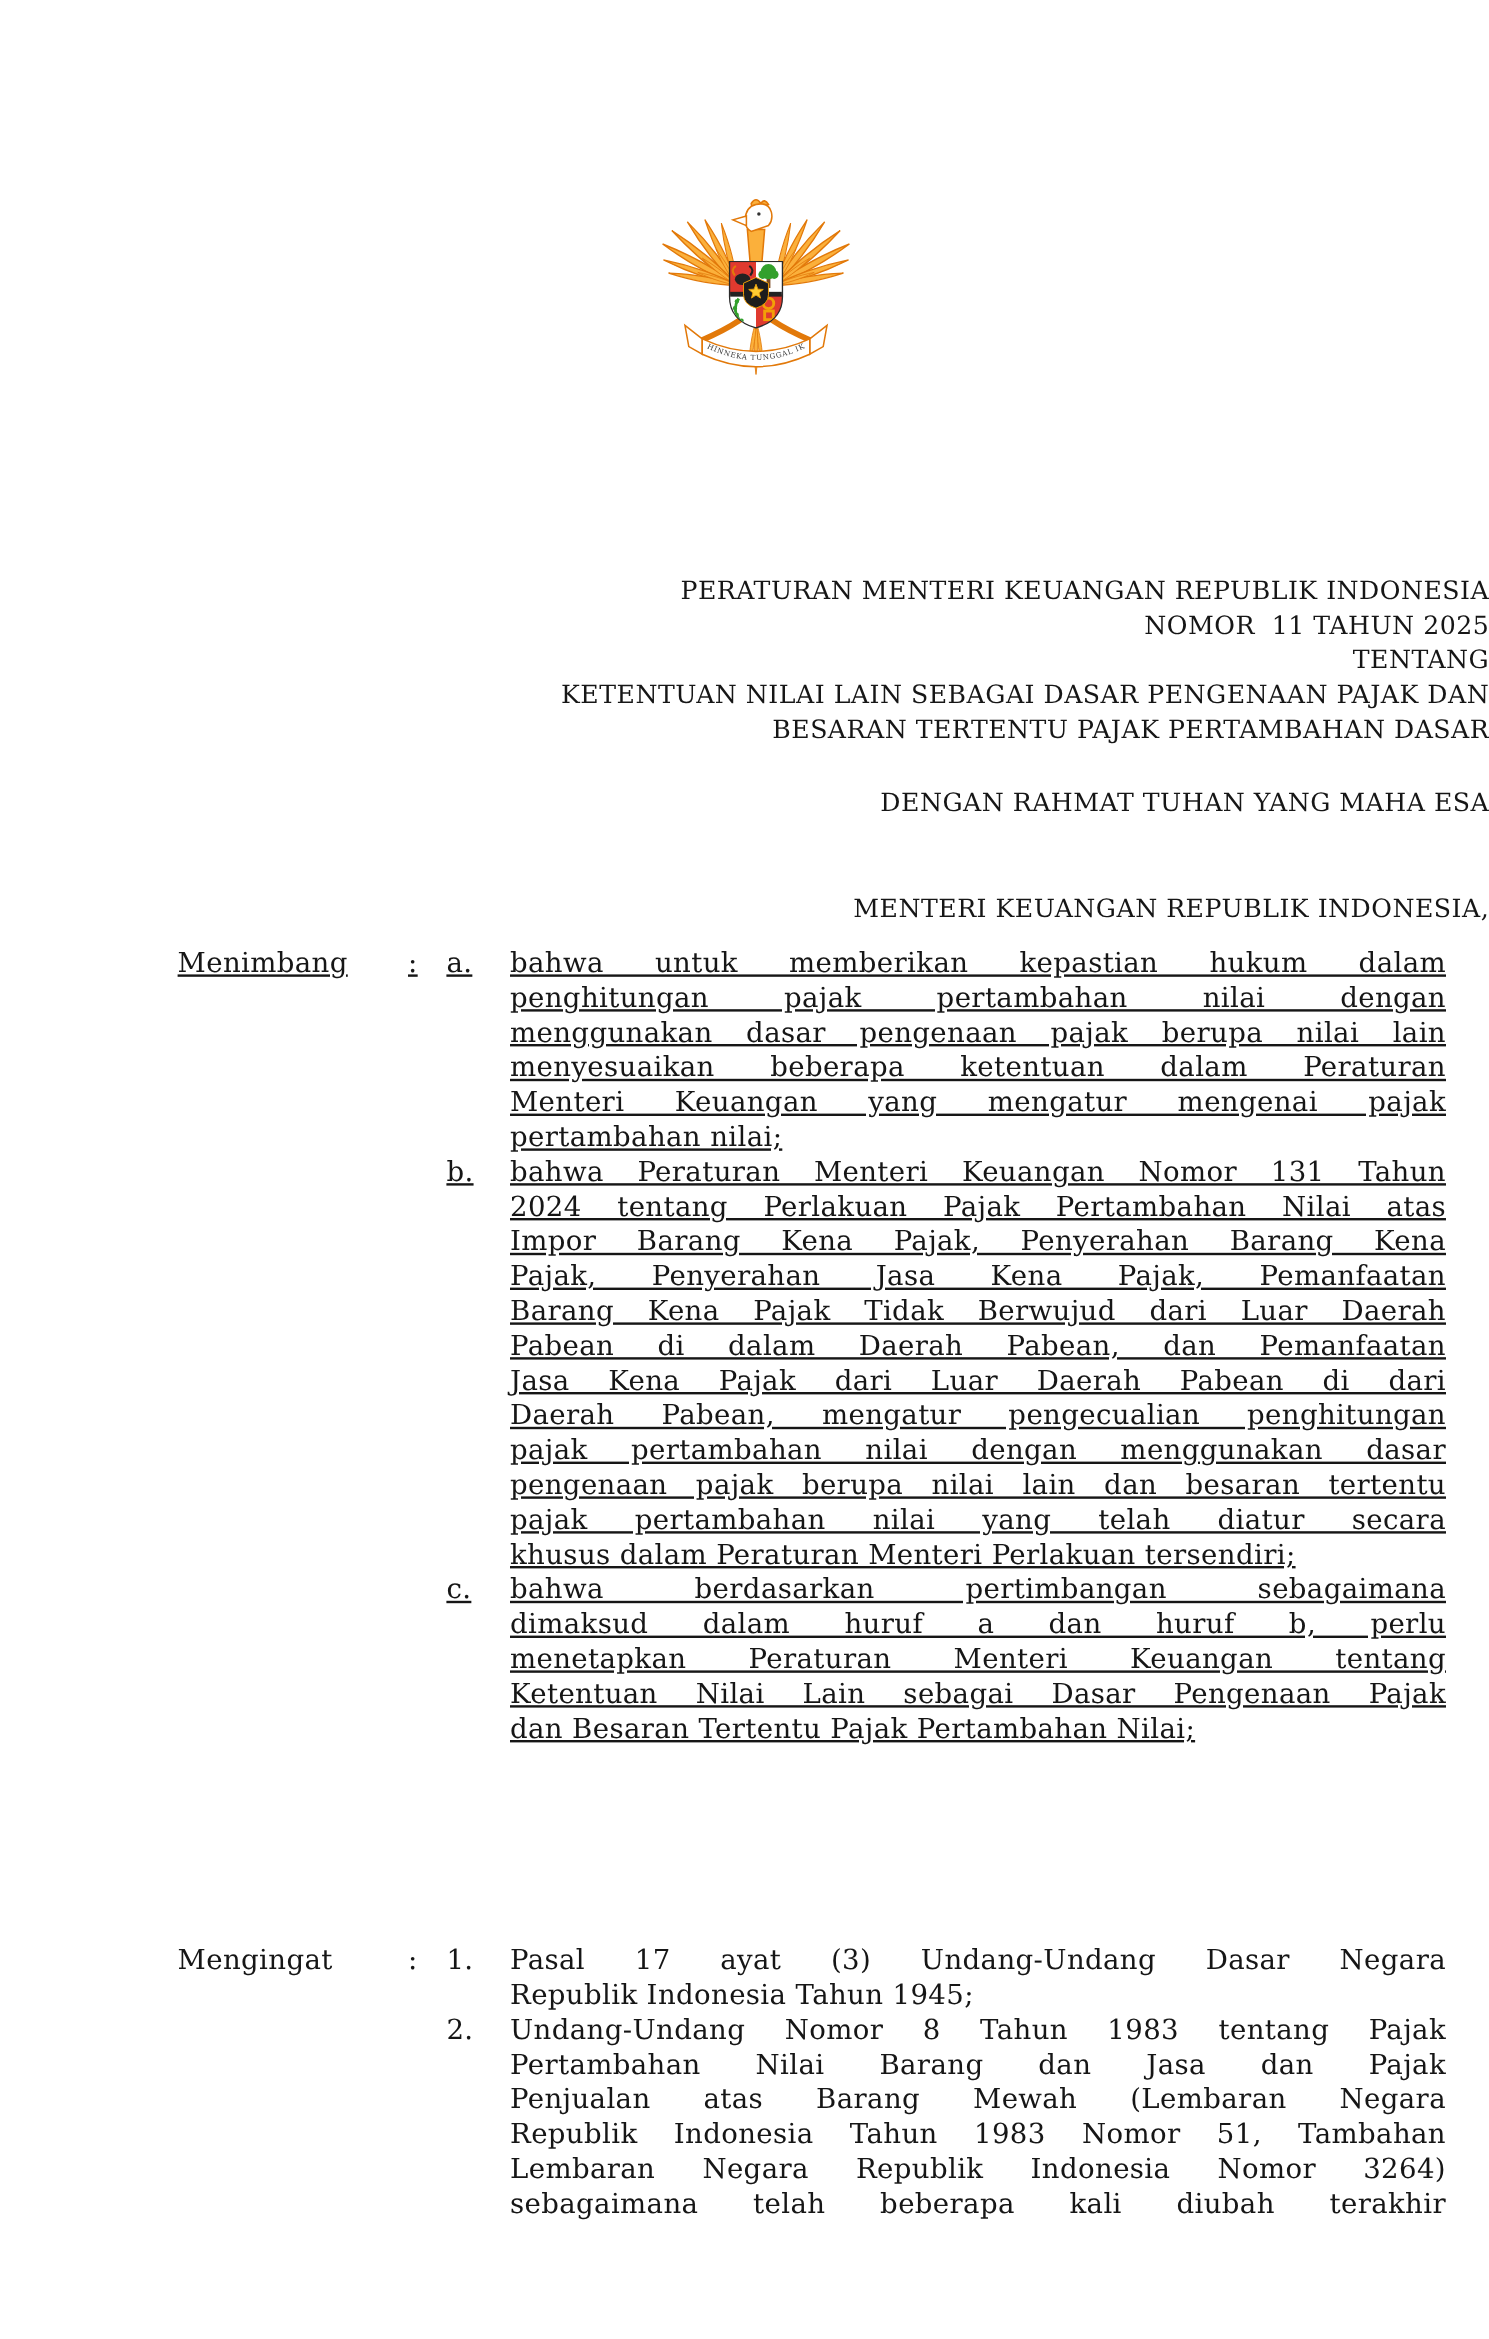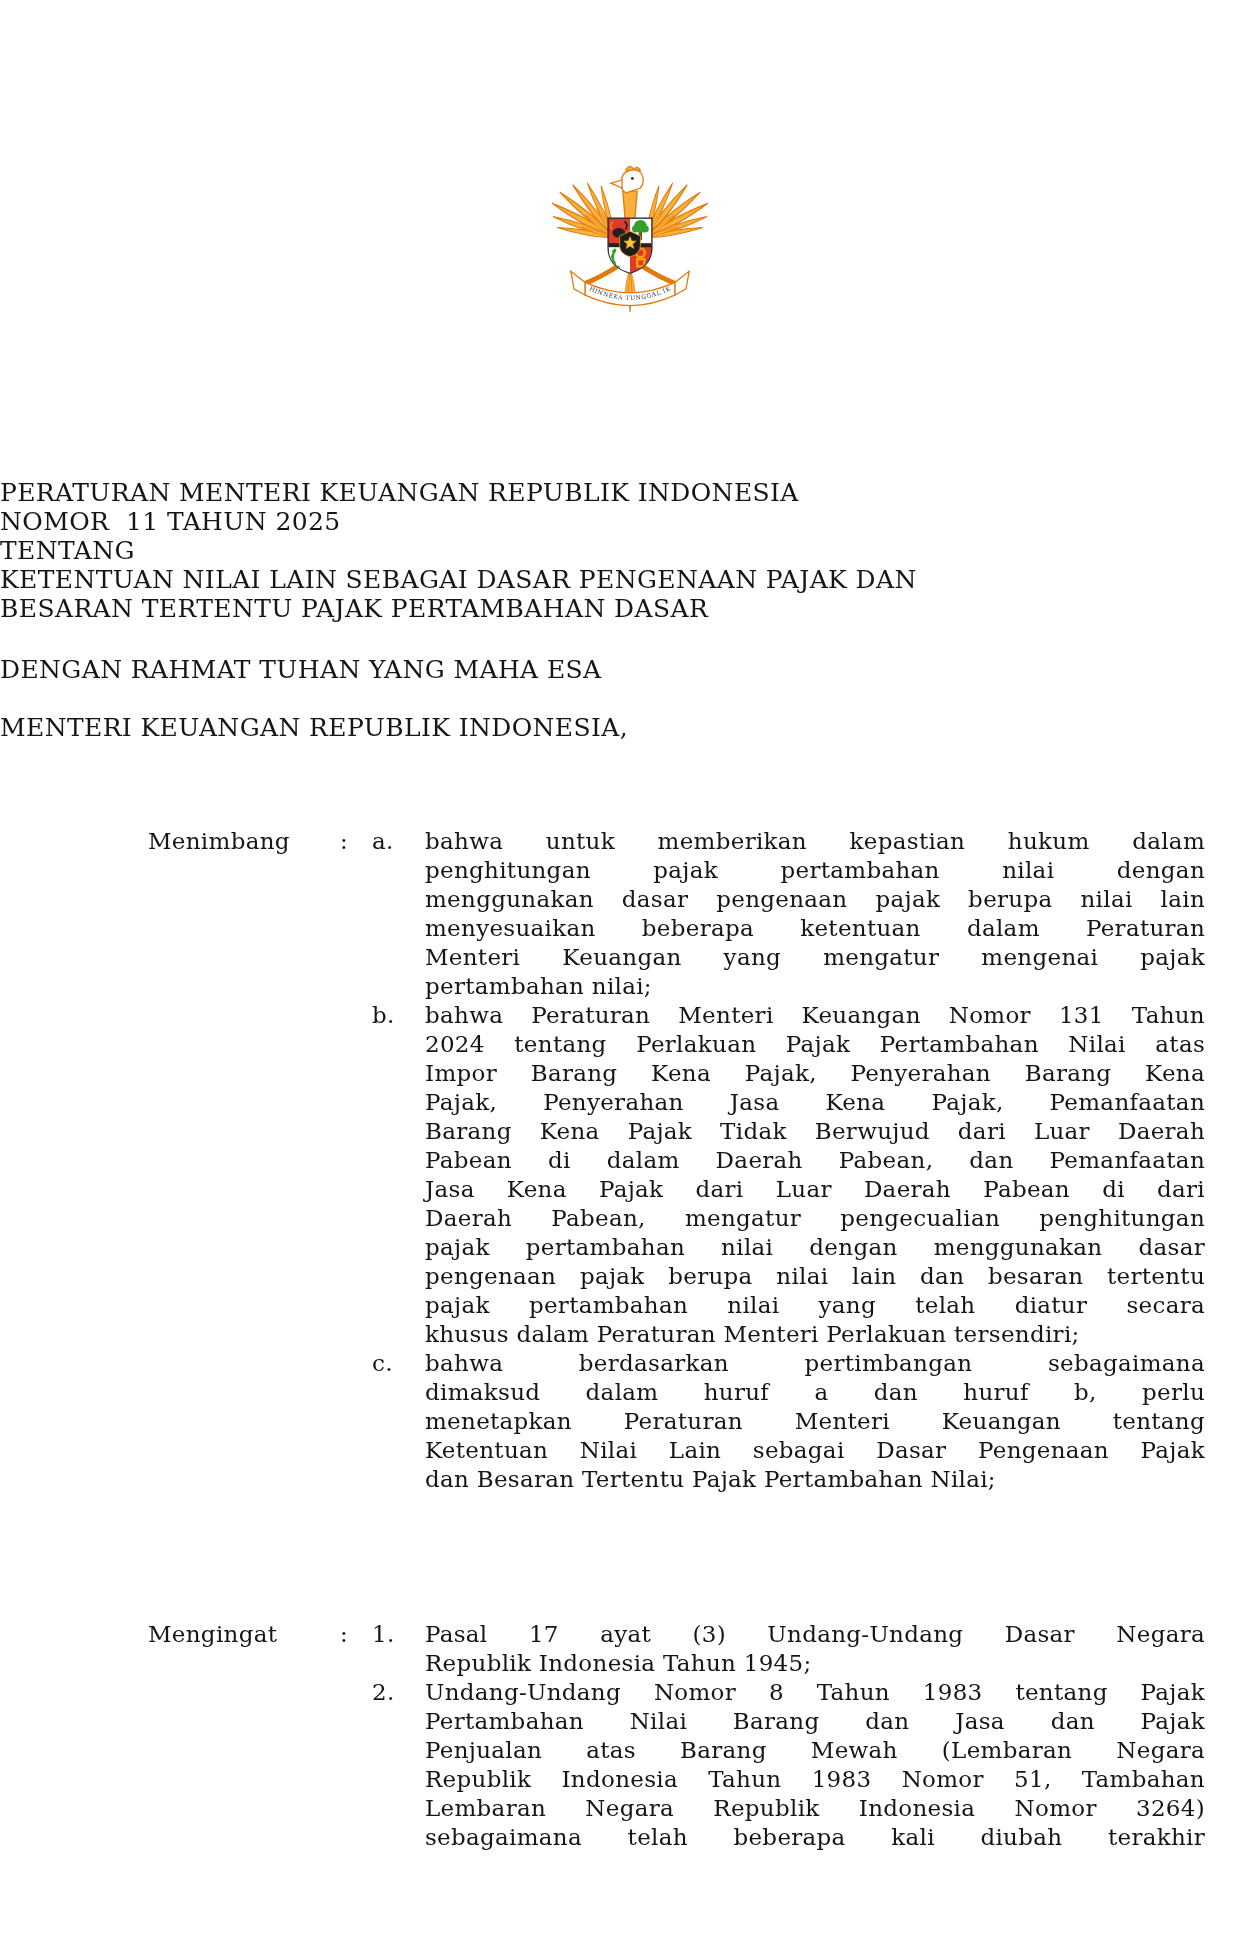--- a/index.html
+++ b/index.html
@@ -29,35 +29,35 @@
   .q-white{fill:#ffffff;}
   .ink{fill:#222222;}
   .green{fill:var(--shield-green);}
   .green-line{fill:none;stroke:var(--shield-green);stroke-width:3;}
   .chain-line{fill:none;stroke:var(--chain-gold);stroke-width:3;}
   .star{fill:var(--star-gold);stroke:#E8A00C;stroke-width:1;}
   .motto-text{font-family:"DejaVu Serif","Liberation Serif",serif;font-size:7.5px;letter-spacing:.8px;fill:#3a3a3a;}
 
   .centered-line{
     position:absolute;left:0;width:1241px;
-    text-align:left;
-    font-size:25px;line-height:29px;letter-spacing:.4px;
+    text-align:right;
+    font-size:21px;line-height:29px;letter-spacing:.4px;
     white-space:pre-wrap;
   }
   .title-block{top:478px;}
   .invocation{top:655px;}
-  .authority{top:713px;}
+  .authority{top:743px;}
 
   .section{
     position:absolute;left:148px;width:1057px;
     font-size:23px;line-height:29px;letter-spacing:.3px;
     display:grid;grid-template-columns:192px 32px 1fr;
     align-items:start;
   }
-  #considerations{top:827px;}
+  #considerations{top:789px;text-decoration:underline;}
   #legal-basis{top:1620px;}
   .sec-label{text-align:left;}
   .sec-colon{text-align:left;}
   .item{display:flex;}
   .marker{flex:0 0 53px;width:53px;}
   .lines{flex:0 0 780px;width:780px;}
   .jline{text-align:justify;text-align-last:justify;}
   .jline.endline{text-align-last:left;}
 </style>
 </head>

